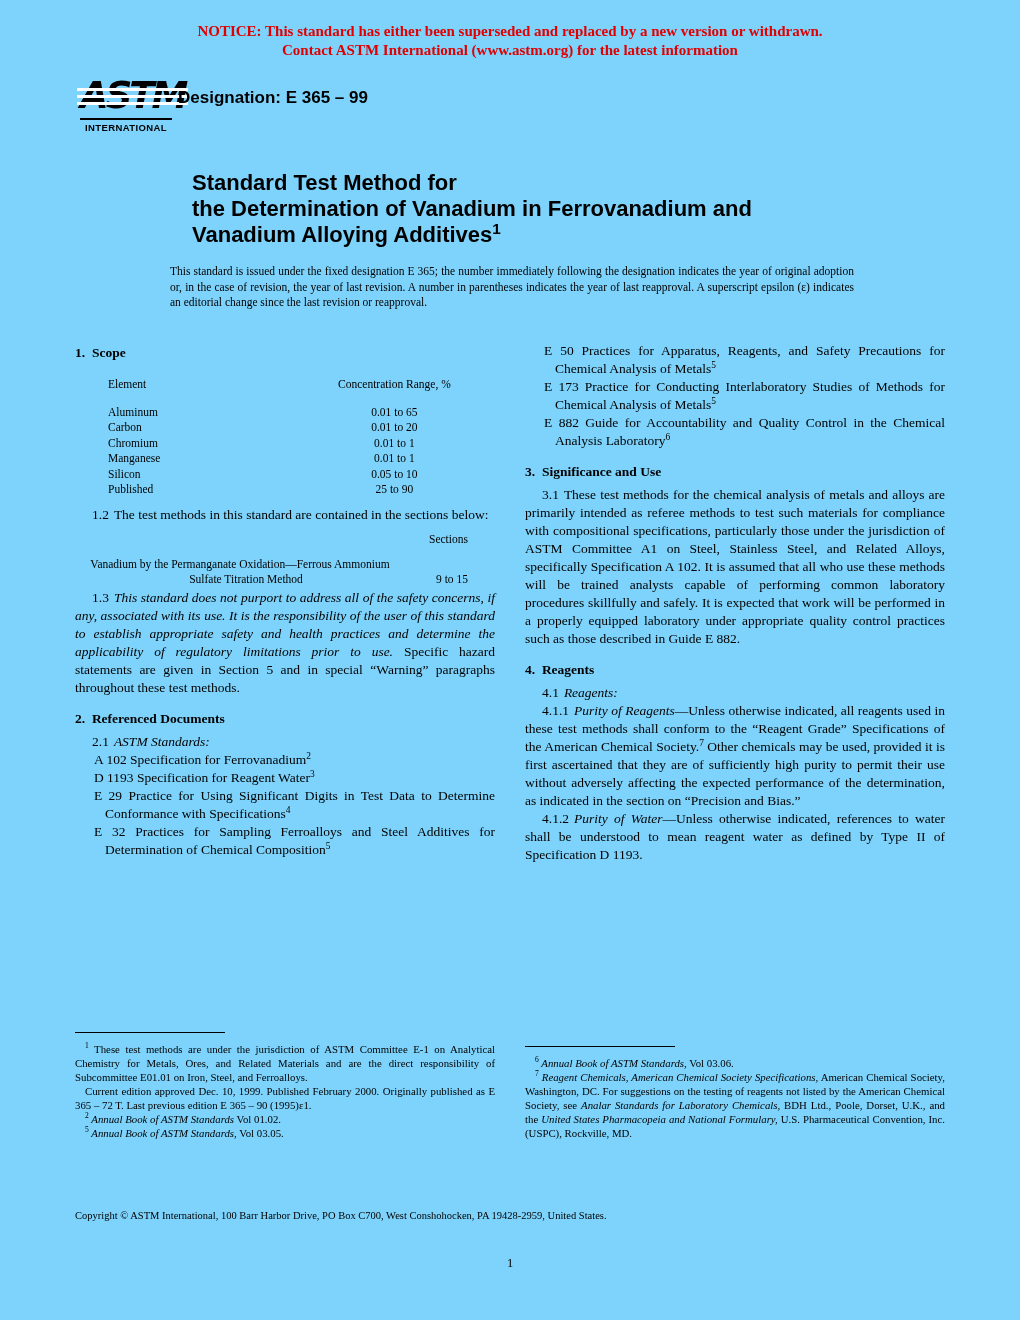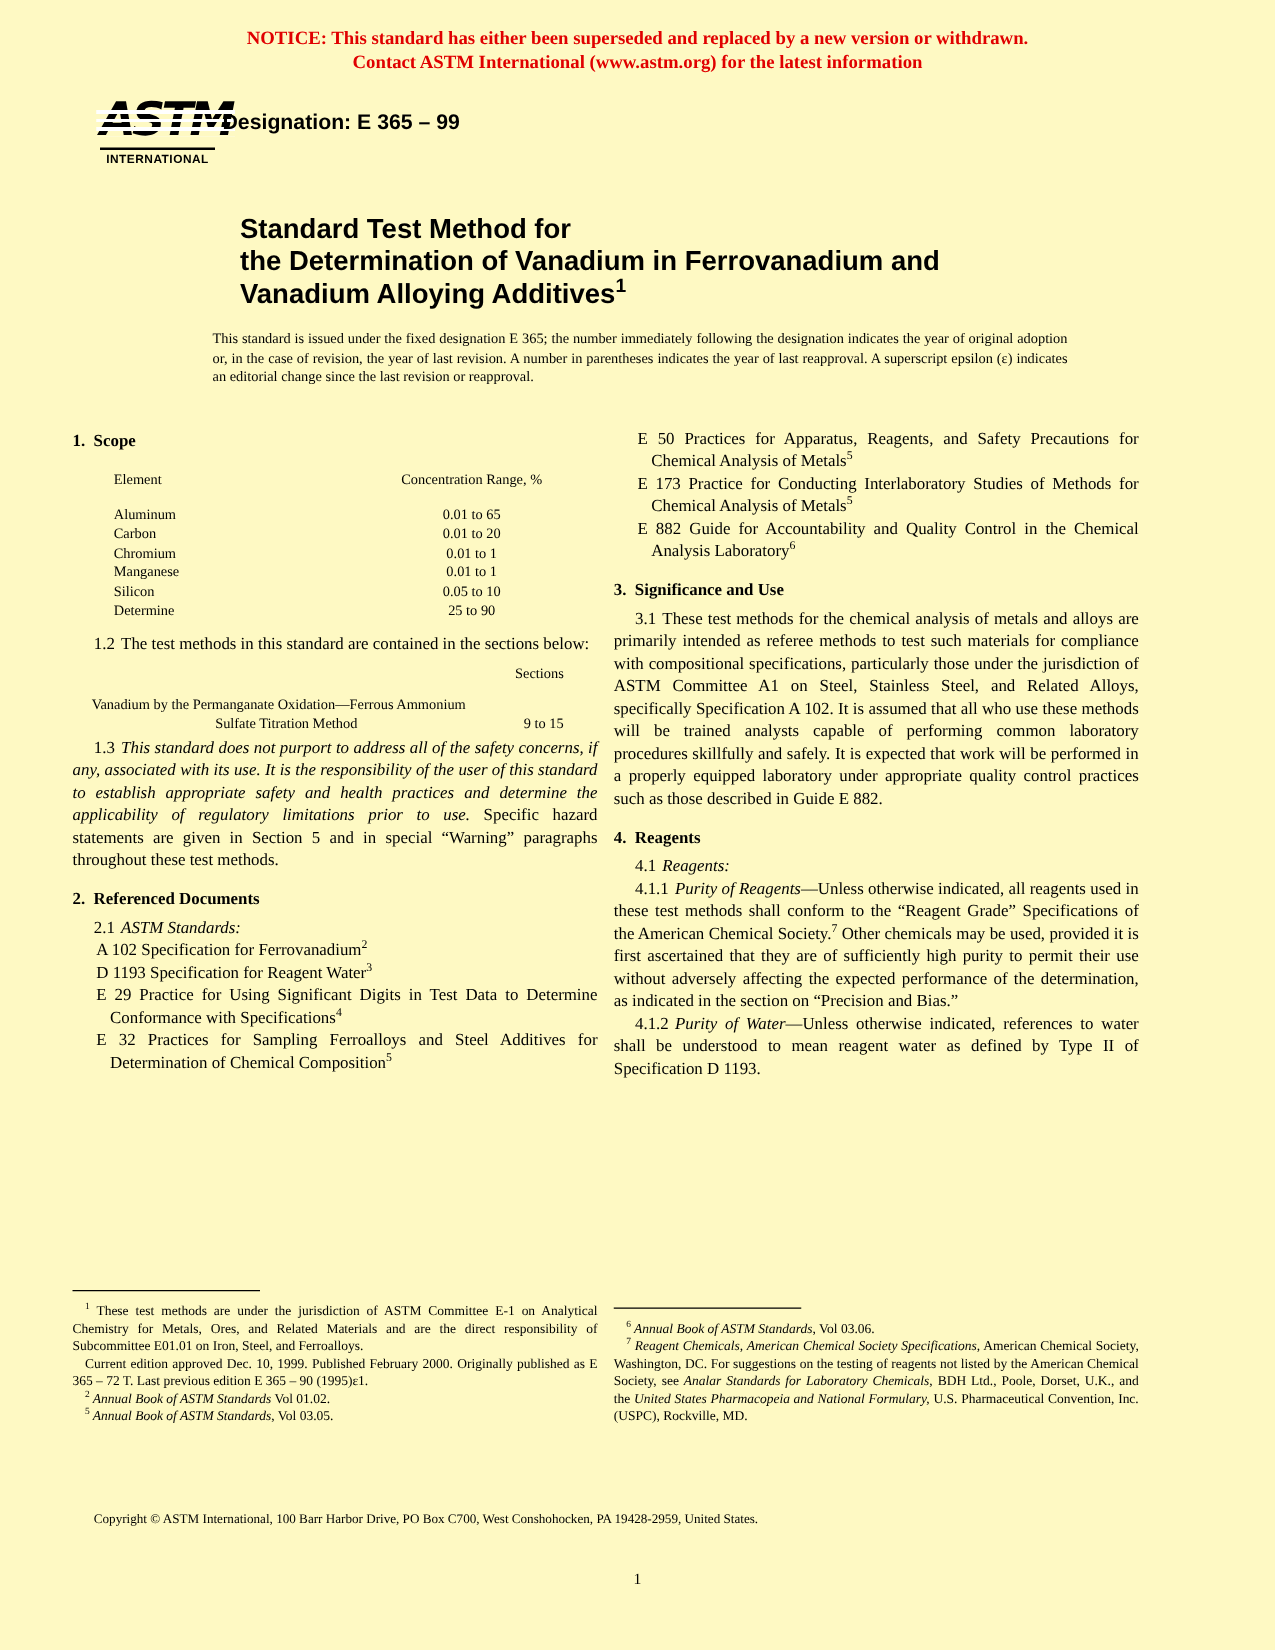--- a/index.html
+++ b/index.html
@@ -1,32 +1,32 @@
 <!DOCTYPE html>
 <html><head>
 <meta charset="utf-8">
 <style>
   html,body{margin:0;padding:0;background:#ffffff;}
-  .page{position:relative;width:1020px;height:1320px;background:#fef9c3;font-family:"Liberation Serif",serif;color:#000;overflow:hidden;}
+  .page{position:relative;width:1020px;height:1320px;background:#7dd3fc;font-family:"Liberation Serif",serif;color:#000;overflow:hidden;}
 
   .notice{position:absolute;top:22px;left:0;width:100%;text-align:center;font-weight:bold;font-size:15px;line-height:19px;color:#e00000;}
 
   .logo{position:absolute;left:80px;top:74px;width:92px;text-align:center;}
   .logo-astm{position:relative;display:inline-block;font-family:"DejaVu Sans",sans-serif;font-weight:bold;font-style:italic;font-size:37px;line-height:44px;letter-spacing:-3px;}
   .logo-astm::after{content:"";position:absolute;left:-3px;right:-3px;top:10px;height:25px;background:repeating-linear-gradient(to bottom,transparent 0 4px,#fff 4px 7px);}
   .logo-rule{border-top:2px solid #000;margin:0 0 2px 0;}
   .logo-intl{font-family:"Liberation Sans",sans-serif;font-weight:bold;font-size:9.5px;letter-spacing:0.4px;}
 
   .designation{position:absolute;left:178px;top:88px;font-family:"Liberation Sans",sans-serif;font-weight:bold;font-size:17px;}
 
   .title{position:absolute;left:170px;top:170px;font-family:"Liberation Sans",sans-serif;font-weight:bold;font-size:22px;line-height:26px;margin-left:22px;}
 
   .issued{position:absolute;left:170px;top:264px;width:684px;font-size:11.5px;line-height:15.5px;text-align:justify;}
 
-  .columns{position:absolute;left:58px;top:342px;width:870px;display:flex;gap:13px;font-family:Liberation Serif, serif;}
+  .columns{position:absolute;left:75px;top:342px;width:870px;display:flex;gap:30px;font-family:Liberation Serif, serif;}
   .col{width:420px;min-height:798px;display:flex;flex-direction:column;font-size:13.5px;line-height:18px;}
 
   .sec-heading{font-size:13.5px;font-weight:bold;margin:13px 0 5px;}
   .sec-heading.first{margin-top:2px;}
   .para{margin:0;text-align:justify;text-indent:17px;}
   .pnum{padding-right:5px;}
   em{font-style:italic;}
   sup{font-size:70%;line-height:0;}
 
   .limits{margin:10px 0 8px 33px;font-size:11.5px;line-height:15.5px;border-collapse:collapse;}
@@ -105,21 +105,21 @@
             </tr>
           <tr>
               <td class="c1">Manganese</td>
               <td class="c2">0.01 to 1</td>
             </tr>
           <tr>
               <td class="c1">Silicon</td>
               <td class="c2">0.05 to 10</td>
             </tr>
           <tr>
-              <td class="c1">Determine</td>
+              <td class="c1">Published</td>
               <td class="c2">25 to 90</td>
             </tr>
         </tbody>
       </table>
 
       <p class="para"><span class="pnum">1.2</span><span>The test methods in this standard are contained in the sections below:</span></p>
 
       <div class="sections-tbl">
         <div class="sections-header">Sections</div>
         <div class="sections-row">

